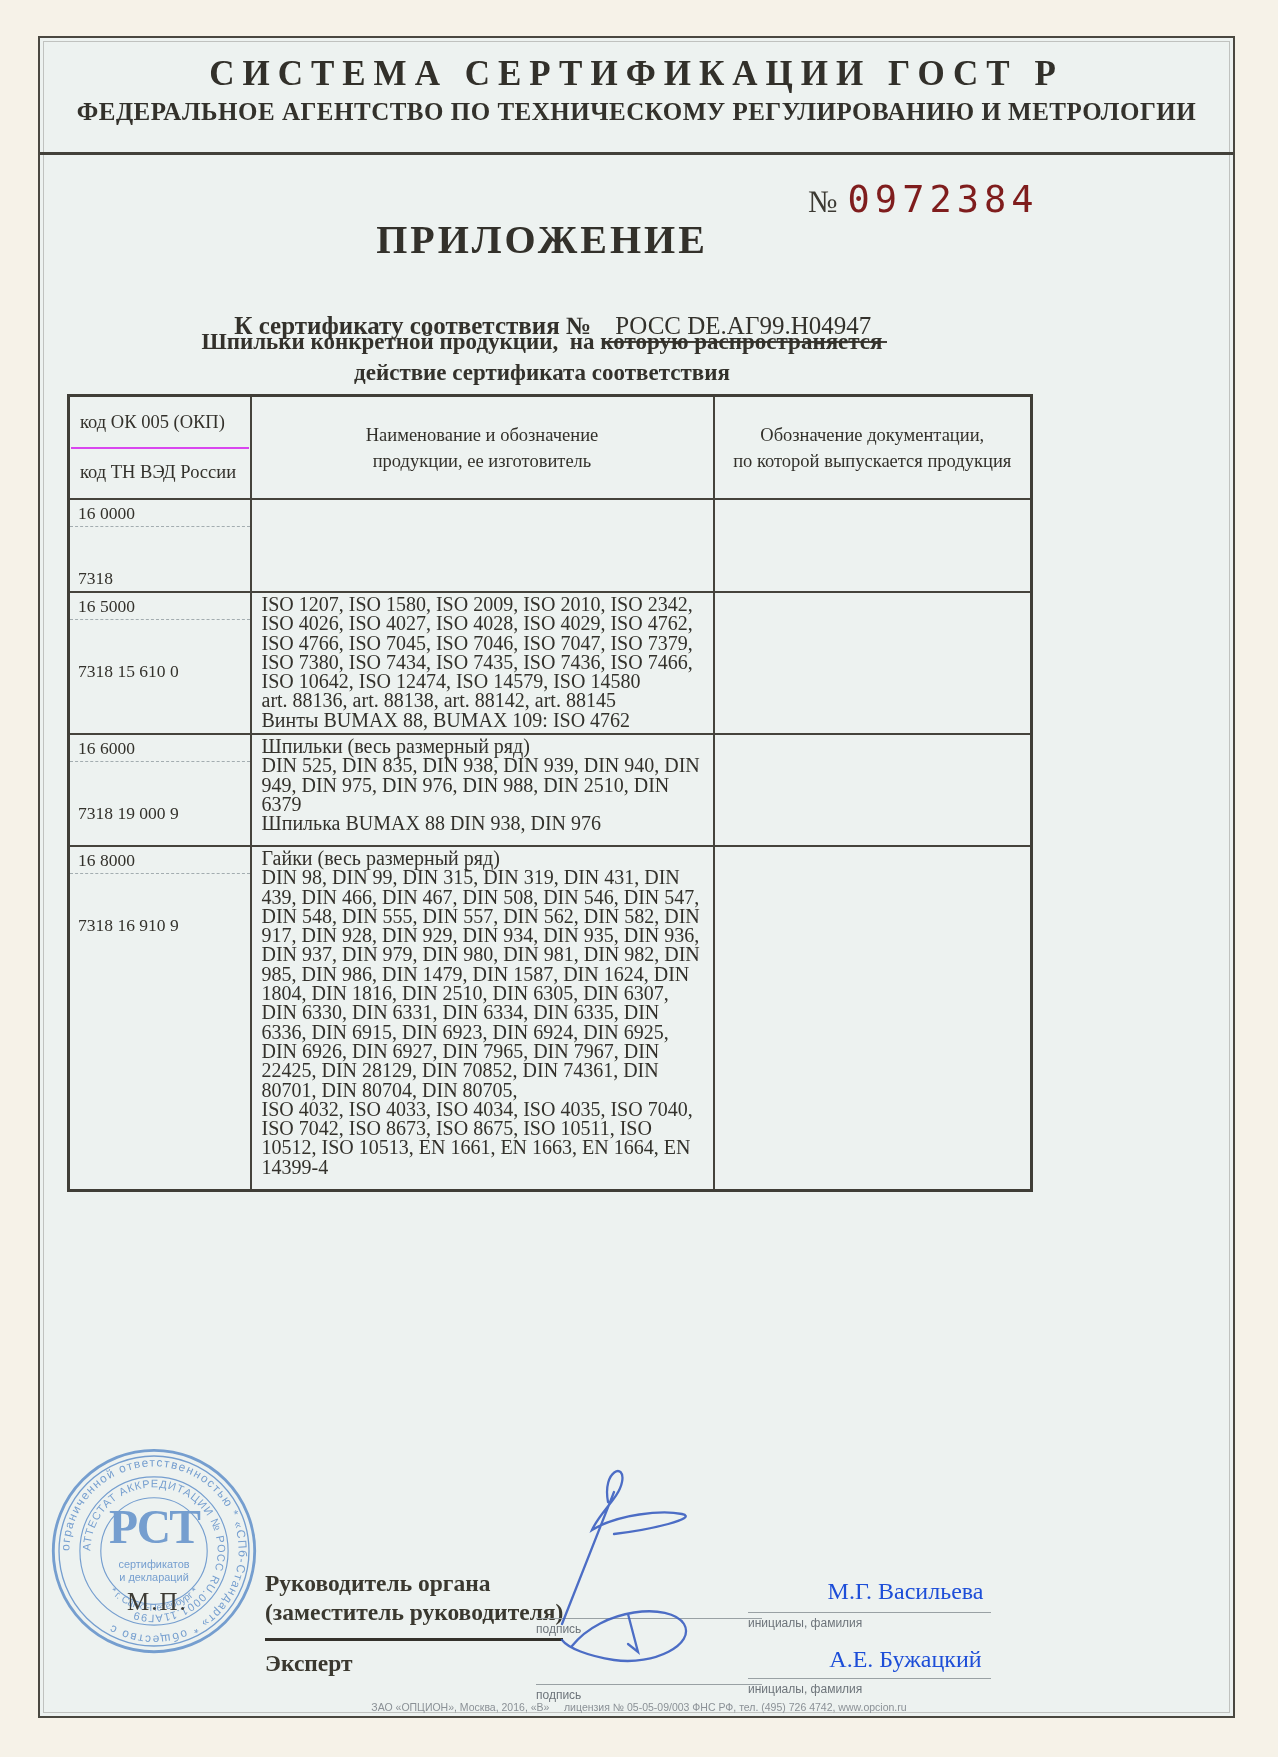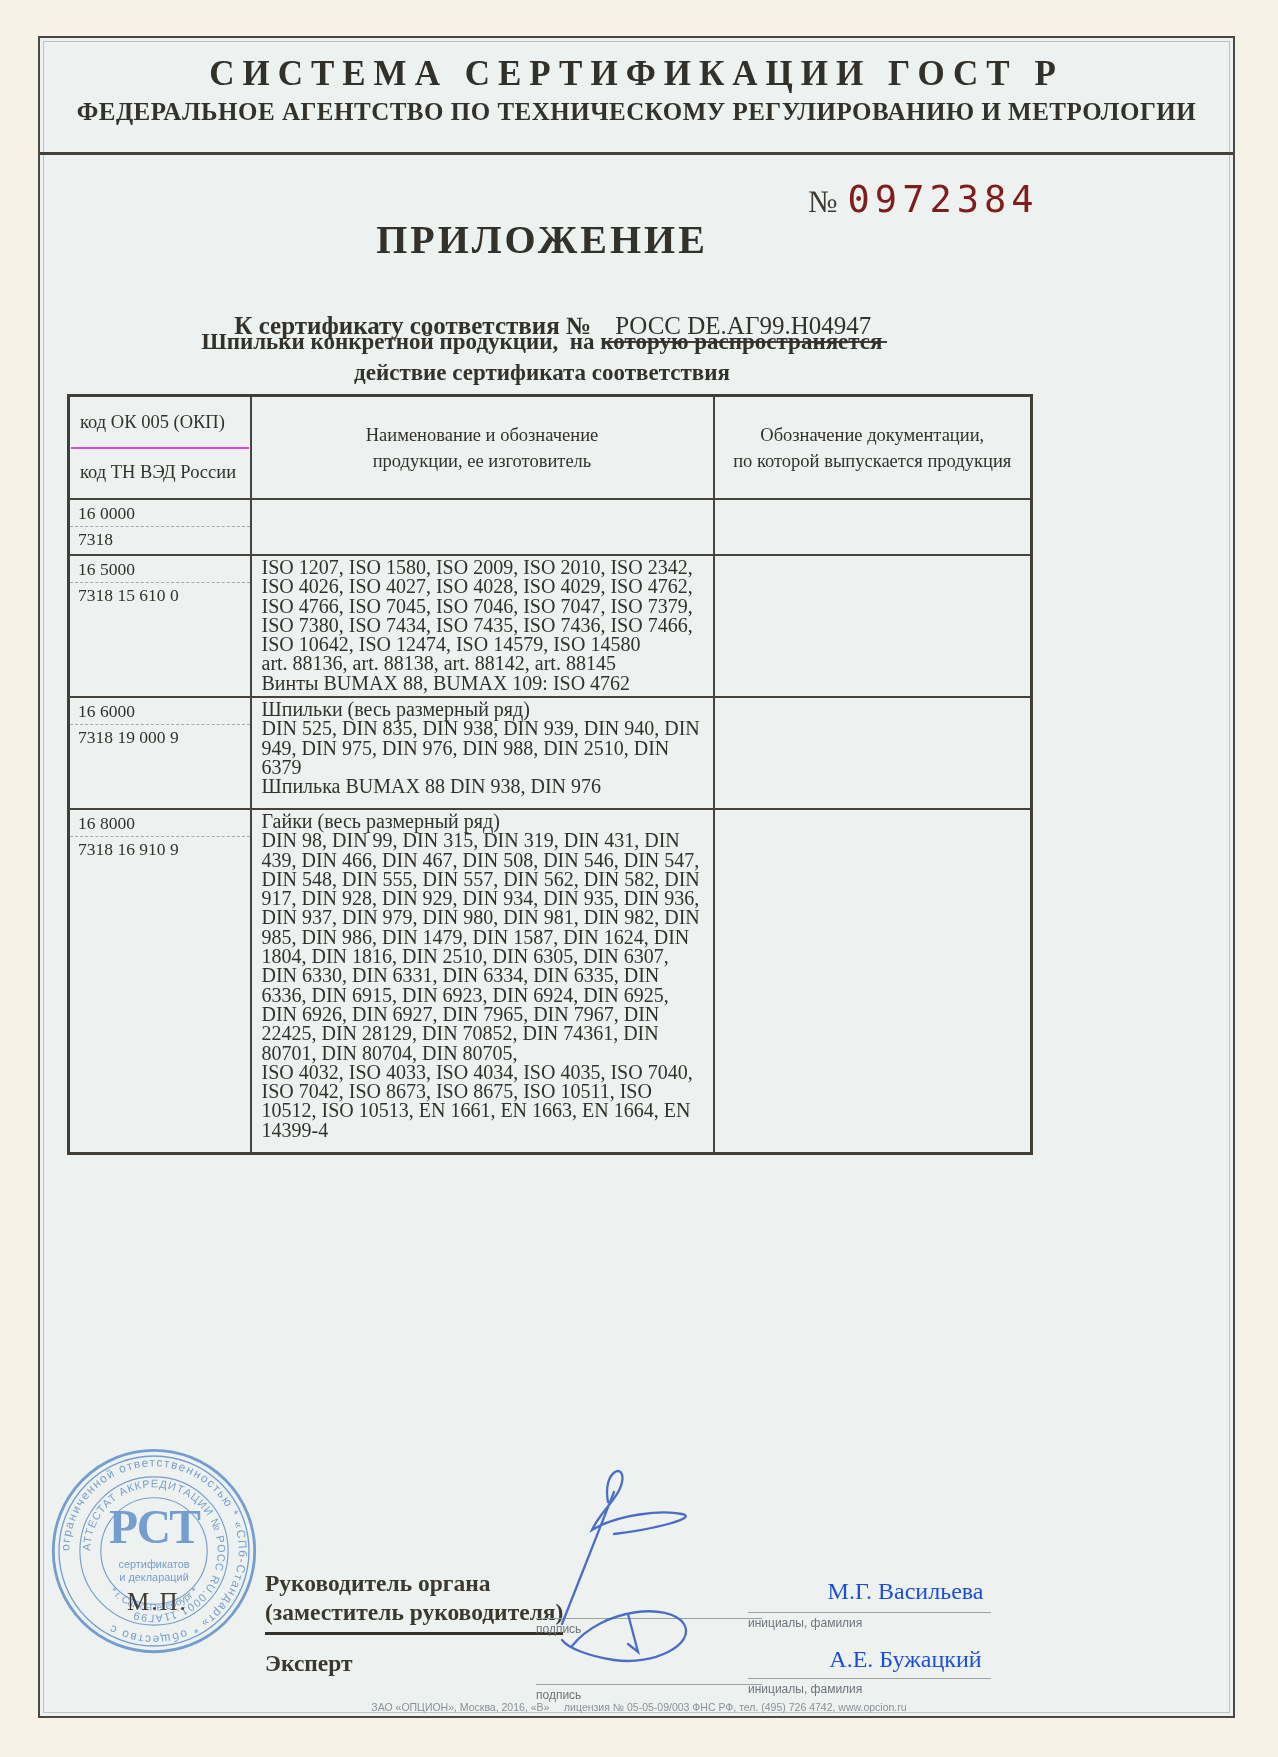--- a/index.html
+++ b/index.html
@@ -58,35 +58,35 @@
     flex:1; display:flex; align-items:center; padding-left:9px;
     font-size:18.5px; text-align:left;
   }
   .th-split .th-top { border-bottom:2px solid #d946ef; }
   .th-center {
     display:flex; align-items:center; justify-content:center; height:99px;
     font-size:18.5px; line-height:26px; text-align:center; white-space:pre-line;
   }
   .code-cell { padding:0; font-size:17.5px; }
   .code-top { padding:3px 8px 2px 8px; border-bottom:1.6px dashed #a3adb0; }
-  .code-bottom { padding:2px 8px; }
+  .code-bottom { padding:2px 8px;margin-top:39px; }
   .product-cell {
     padding:2px 10px; font-size:20px; line-height:19.3px; white-space:pre-line;
   }
   .doc-cell { padding:2px 10px; }
   tr.row-h1 td { height:50px; } tr.row-h2 td { height:136px; }
   tr.row-h3 td { height:106px; } tr.row-h4 td { height:338px; }
 
   .mp-mark {
     position:absolute; left:127px; top:1588px; font-size:25px;
     letter-spacing:2px; color:#3d3b34; z-index:3;
   }
   .role { position:absolute; left:265px; font-size:23.5px; font-weight:bold; color:#3a382f; }
   .role-head-1 { top:1570px; }
-  .role-head-2 { top:1599px; border-bottom:3px solid #34322b; padding-bottom:6px; }
+  .role-head-2 { top:1599px; border-bottom:3px solid #34322b; padding-bottom:12px; }
   .role-expert { top:1650px; }
   .sig-line { position:absolute; border-top:1.8px solid #99a1a4; }
   .sig-line-1 { left:536px; top:1618px; width:226px; }
   .sig-line-2 { left:536px; top:1684px; width:226px; }
   .name-line-1 { left:748px; top:1612px; width:243px; }
   .name-line-2 { left:748px; top:1678px; width:243px; }
   .caption {
     position:absolute; font-family:"Liberation Sans", sans-serif;
     font-size:12px; color:#6d747a; 
   }

